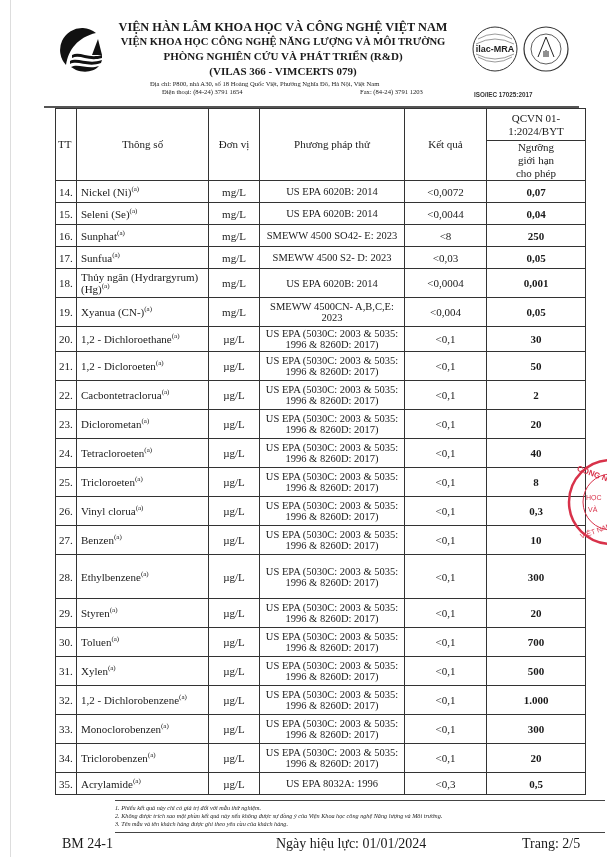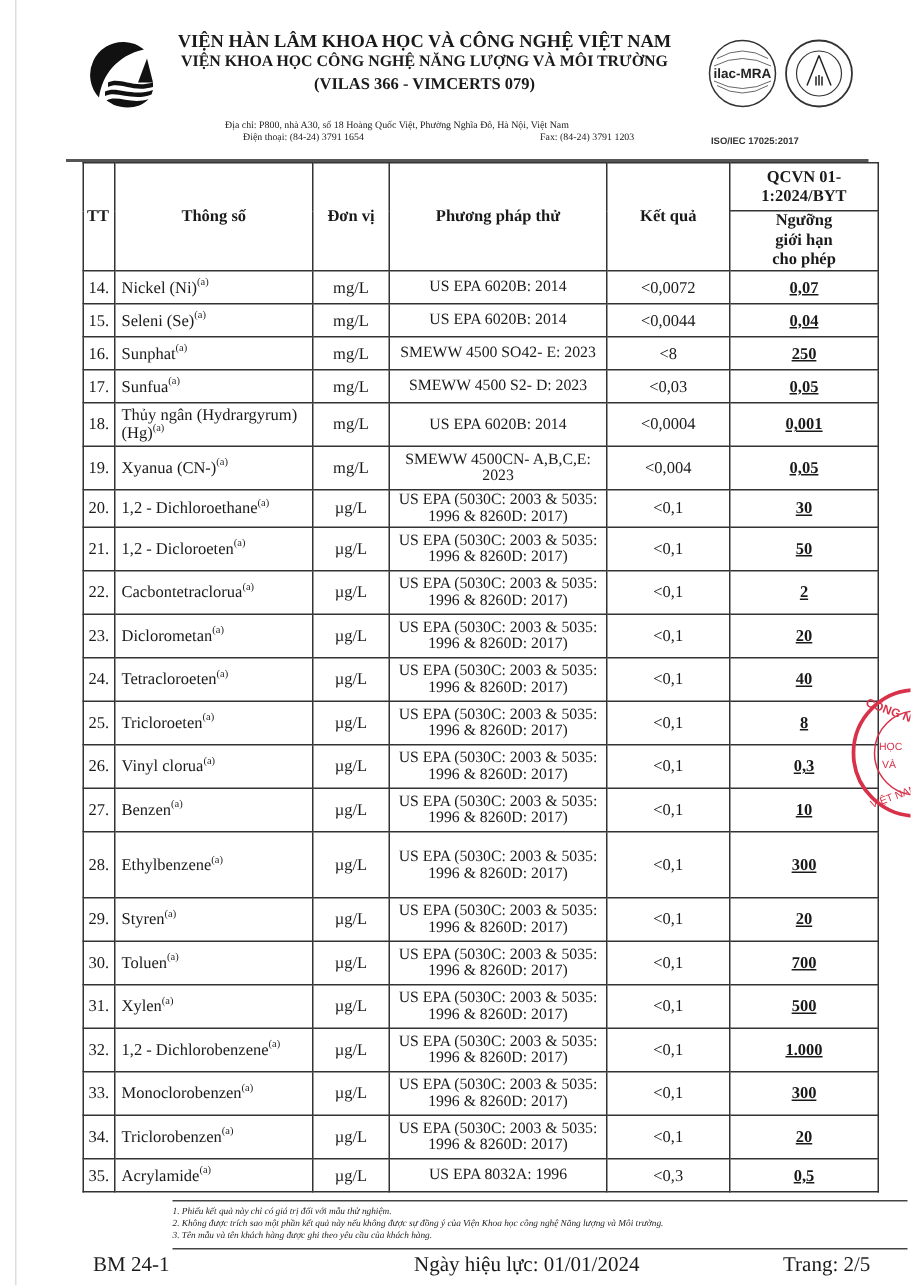--- a/index.html
+++ b/index.html
@@ -12,27 +12,27 @@
   .h1 { font-size:12.3px; font-weight:bold; line-height:15px; white-space:nowrap; }
   .h2 { font-size:10.6px; font-weight:bold; line-height:14px; white-space:nowrap; }
   .h3 { font-size:11px; font-weight:bold; line-height:15px; white-space:nowrap; }
   .addr { position:absolute; left:150px; top:80px; font-size:6.6px; line-height:8px; white-space:nowrap; }
   .addr .fax { position:absolute; left:210px; top:8px; }
   .badges { position:absolute; left:470px; top:24px; width:130px; height:50px; }
   .iso { position:absolute; left:474px; top:91px; font-family:"Liberation Sans",sans-serif; font-size:6.3px; font-weight:bold; color:#333; }
   .topbar { position:absolute; left:44px; top:106px; width:535px; height:2px; background:#555; }
   table { position:absolute; left:55px; top:108px; border-collapse:collapse; font-size:11px; }
   td, th { border:1px solid #333; padding:0 3px; }
-  th { font-weight:bold; text-align:center; font-size:11px; line-height:13px;margin-top:36px; }
+  th { font-weight:normal; text-align:center; font-size:11px; line-height:13px;margin-top:36px; }
   td.tt { width:14px; text-align:left; padding-left:3px; }
   td.name { width:124px; text-align:left; padding-left:4px; line-height:12px; }
   td.unit { width:44px; text-align:center; }
   td.method { width:138px; text-align:center; line-height:11px; font-size:10.5px; }
   td.result { width:75px; text-align:center; }
-  td.limit { width:92px; text-align:center; font-weight:bold;text-decoration:underline; }
+  td.limit { width:92px; text-align:center; font-weight:bold; }
   sup { font-size:7px; vertical-align:5px; line-height:0; }
   .stamp { position:absolute; left:566px; top:452px; width:60px; height:100px; }
   .footline { position:absolute; left:115px; top:800px; width:490px; height:1px; background:#444; }
   .notes { position:absolute; left:115px; top:804px; font-size:6.2px; font-style:italic; line-height:8px; white-space:nowrap; }
   .footline2 { position:absolute; left:115px; top:832px; width:490px; height:1px; background:#444; }
   .foot { position:absolute; top:836px; font-size:14px; white-space:nowrap; }
 </style>
 </head>
 <body>
 
@@ -42,20 +42,21 @@
   <svg class="logo" viewBox="0 0 50 50">
     <path d="M25 3 A22 22 0 0 0 8 40 C10 25 20 12 38 8 A22 22 0 0 0 25 3Z" fill="#111"></path>
     <path d="M40 14 L44 30 L34 30 Z" fill="#111"></path>
     <path d="M14 30 C22 26 30 34 44 30 L44 33 C30 37 22 29 14 33Z" fill="#111"></path>
     <path d="M12 36 C20 32 30 40 44 35 L43 38 C30 43 20 35 12 39Z" fill="#111"></path>
     <path d="M13 42 C20 38 30 45 41 41 C36 47 26 48 18 45Z" fill="#111"></path>
   </svg>
   <div class="h-text">
     <div class="h1">VIỆN HÀN LÂM KHOA HỌC VÀ CÔNG NGHỆ VIỆT NAM</div>
     <div class="h2">VIỆN KHOA HỌC CÔNG NGHỆ NĂNG LƯỢNG VÀ MÔI TRƯỜNG</div>
+    <div class="h3">PHÒNG NGHIÊN CỨU VÀ PHÁT TRIỂN (R&amp;D)</div>
     <div class="h3">(VILAS 366 - VIMCERTS 079)</div>
   </div>
   <div class="addr">
     <div>Địa chỉ: P800, nhà A30, số 18 Hoàng Quốc Việt, Phường Nghĩa Đô, Hà Nội, Việt Nam</div>
     <div style="padding-left:12px">Điện thoại: (84-24) 3791 1654</div>
     <div class="fax">Fax: (84-24) 3791 1203</div>
   </div>
   <svg class="badges" viewBox="0 0 130 50">
     <g>
       <circle cx="25" cy="25" r="22" fill="none" stroke="#333" stroke-width="1"></circle>

